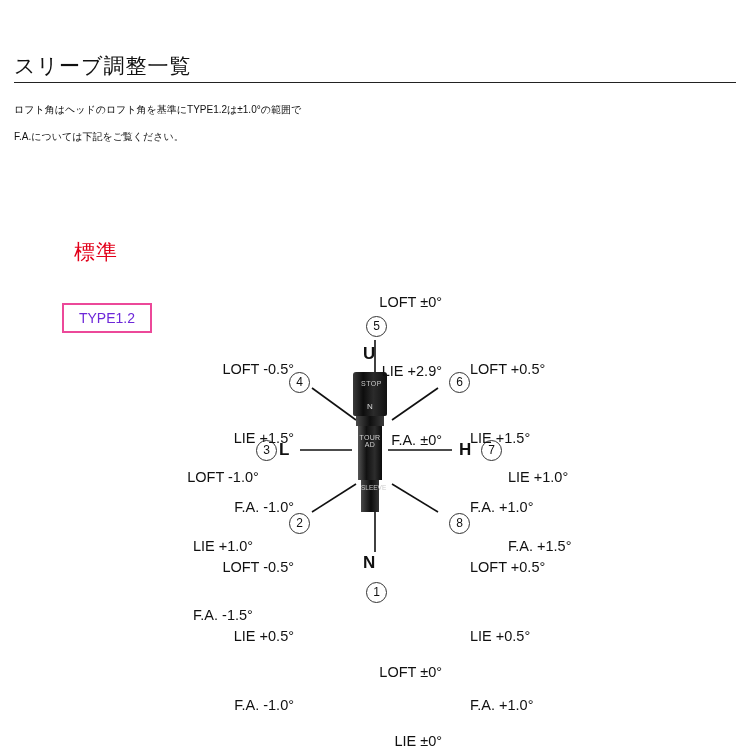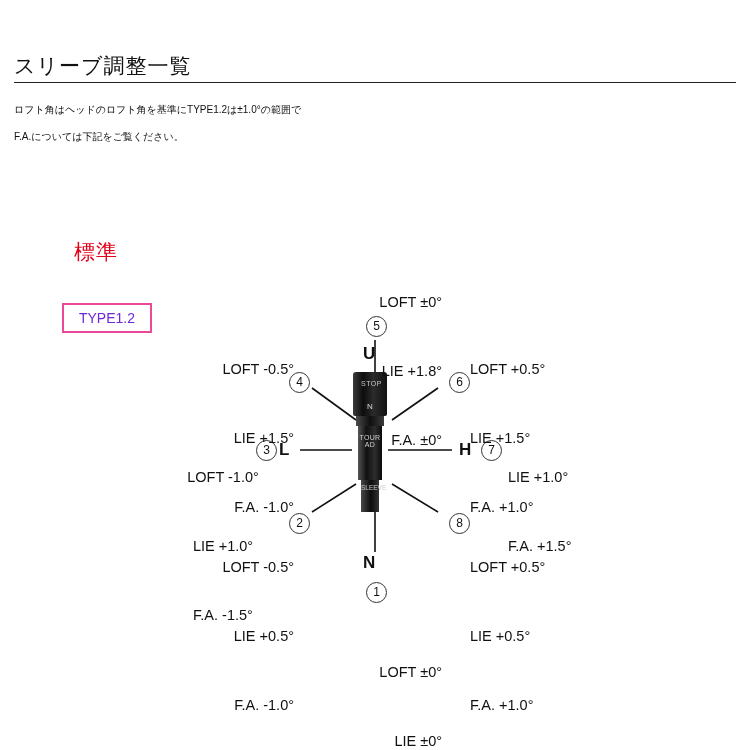--- a/index.html
+++ b/index.html
@@ -270,21 +270,21 @@
     <div class="num n2">2</div>
     <div class="num n3">3</div>
     <div class="num n4">4</div>
     <div class="num n5">5</div>
     <div class="num n6">6</div>
     <div class="num n7">7</div>
     <div class="num n8">8</div>
 
     <div class="lbl lb-5 center-al">
       <div>LOFT ±0°</div>
-      <div>LIE +1.8°</div>
+      <div>LIE +2.9°</div>
       <div>F.A. ±0°</div>
     </div>
 
     <div class="lbl lb-1 center-al">
       <div>LOFT ±0°</div>
       <div>LIE ±0°</div>
       
     </div>
 
     <div class="lbl lb-4">

